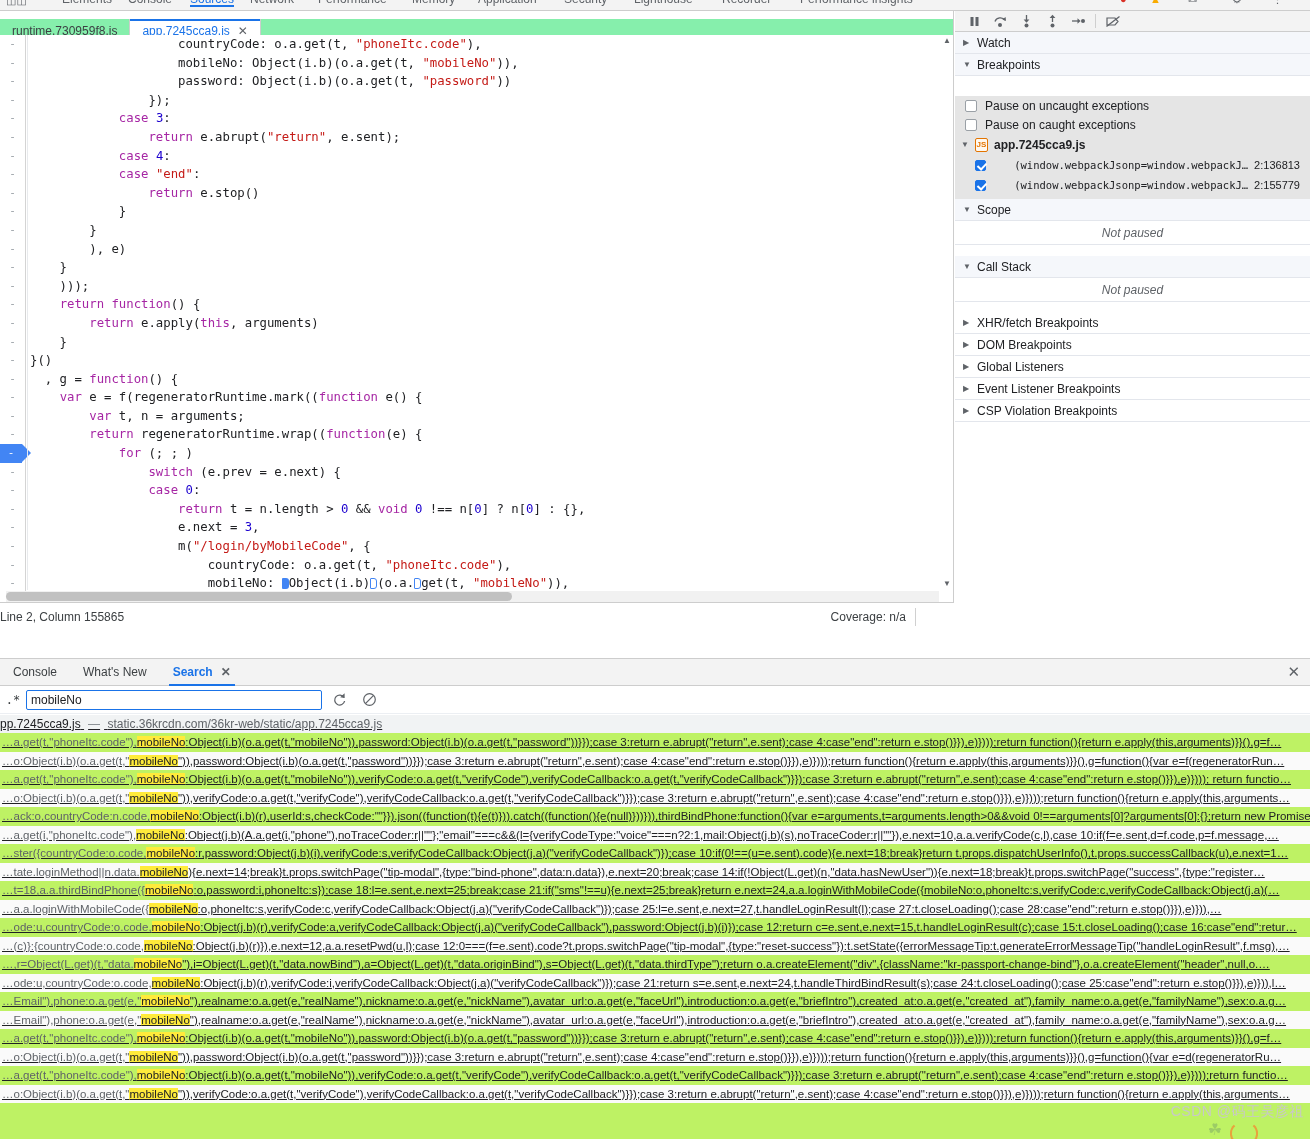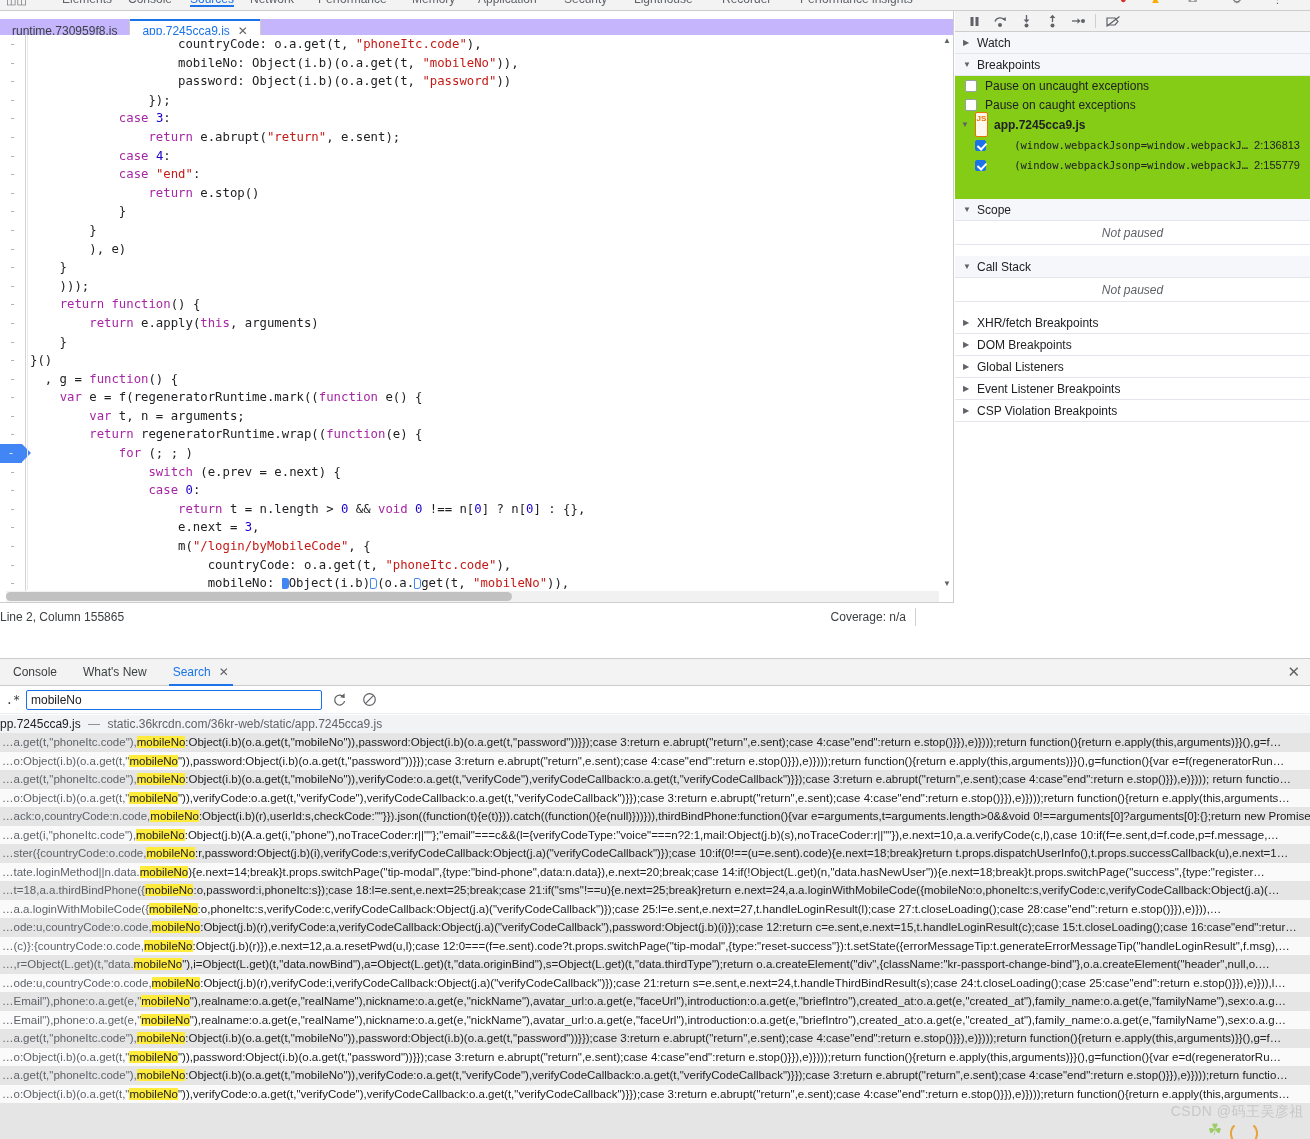--- a/index.html
+++ b/index.html
@@ -30,21 +30,21 @@
   #dt-dock-icon { position: absolute; left: 6px; top: -6px; color: #5f6368; font-size: 11px; }
   .dt-right-icon { position: absolute; top: -7px; font-size: 11px; color: #5f6368; }
 
   
   #sources-wrap {
     position: absolute; top: 11px; left: 0; width: 954px; height: 619px;
     background: #fff; border-right: 1px solid #cdcdcd;
   }
   #file-tabs {
     position: absolute; top: 8px; left: 0; right: 0; height: 24px;
-    background: #c4b5fd; border-bottom: 1px solid #cdcdcd;
+    background: #86efac; border-bottom: 1px solid #cdcdcd;
     display: flex; align-items: center;
   }
   .file-tab {
     height: 24px; display: flex; align-items: center; padding: 0 12px;
     font-size: 12px; color: #3c4043; white-space: nowrap; cursor: pointer;
     position: relative;
   }
   .file-tab.active {
     background: #fff; color: #1a73e8;
     border-left: 1px solid #cdcdcd; border-right: 1px solid #cdcdcd;
@@ -137,42 +137,42 @@
     justify-content: center; color: #5f6368; cursor: pointer;
   }
   .dbg-sep { width: 1px; height: 14px; background: #cfcfcf; margin: 0 4px; }
 
   .sec-header {
     height: 22px; display: flex; align-items: center;
     background: #f5f7fb; border-bottom: 1px solid #e3e6ec;
     font-size: 12px; color: #202124; padding-left: 8px; cursor: pointer;
   }
   .tri { font-size: 8px; margin-right: 6px; color: #5f6368; width: 8px; }
-  .sec-body { background: #84cc16; }
+  .sec-body { background: #e5e5e5; margin-top: 20px; }
   .chk-row {
     height: 19px; display: flex; align-items: center; padding-left: 10px;
     font-size: 12px; color: #202124;
   }
   .cbox {
     width: 12px; height: 12px; border: 1px solid #9aa0a6; border-radius: 2px;
     background: #fff; margin-right: 8px; flex: none;
   }
   .cbox.on {
     background: #1a73e8; border-color: #1a73e8; position: relative;
   }
   .cbox.on:after {
     content: ""; position: absolute; left: 3px; top: 0px; width: 4px; height: 7px;
     border: solid #fff; border-width: 0 2px 2px 0; transform: rotate(43deg);
   }
   .bp-file-row {
     height: 21px; display: flex; align-items: center; padding-left: 6px;
     font-size: 12px; color: #202124; font-weight: bold;
   }
   .js-badge {
-    width: 13px; height: 25px; border: 1px solid #e37400; color: #e37400;
+    width: 13px; height: 14px; border: 1px solid #e37400; color: #e37400;
     font-size: 8px; line-height: 11px; text-align: center; border-radius: 2px;
     margin-right: 6px; background: #fff8ef; flex: none;
   }
   .bp-row {
     height: 20px; display: flex; align-items: center; padding-left: 20px;
     font-size: 11px; color: #202124;
   }
   .bp-row .cbox { width: 11px; height: 11px; margin-right: 7px; }
   .bp-text {
     font-family: "DejaVu Sans Mono", monospace; font-size: 10.5px;
@@ -193,21 +193,21 @@
   }
   #drawer-tabs {
     position: absolute; top: 0; left: 0; right: 0; height: 27px;
     background: #f3f3f3; border-bottom: 1px solid #cdcdcd;
     display: flex; align-items: center;
   }
   .dw-tab {
     height: 27px; display: flex; align-items: center; padding: 0 13px;
     font-size: 12px; color: #3c4043; cursor: pointer; position: relative;
   }
-  .dw-tab.active { color: #1a73e8; }
+  .dw-tab.active { color: #1a73e8; font-weight: bold; }
   .dw-tab.active:after {
     content: ""; position: absolute; left: 9px; right: 9px; bottom: 0;
     height: 2px; background: #1a73e8;
   }
   #drawer-close {
     position: absolute; right: 10px; top: 4px; font-size: 15px; color: #5f6368;
     cursor: pointer;
   }
   #search-bar {
     position: absolute; top: 27px; left: 0; right: 0; height: 28px;
@@ -223,21 +223,21 @@
     font-size: 12px; font-family: "Liberation Sans", sans-serif;
     padding: 0 4px; color: #202124; outline: none; background:#fff;
   }
   .search-act {
     width: 26px; height: 20px; display: flex; align-items: center;
     justify-content: center; color: #5f6368; cursor: pointer; margin-left: 4px;
   }
 
   #results {
     position: absolute; top: 56px; left: 0; right: 0; bottom: 0;
-    overflow: hidden; background: #e5e5e5;
+    overflow: hidden; background: #bef264; text-decoration: underline;
   }
   .res-file {
     height: 18px; line-height: 18px; font-size: 12px; color: #202124;
     padding-left: 0px; background: #f1f3f4;
     white-space: nowrap; overflow: hidden;
   }
   .res-file .sep { color: #80868b; margin: 0 4px; }
   .res-file .url { color: #5f6368; }
   .res-line {
     height: 18.5px; line-height: 18.5px; font-size: 11.5px; color: #202124;

